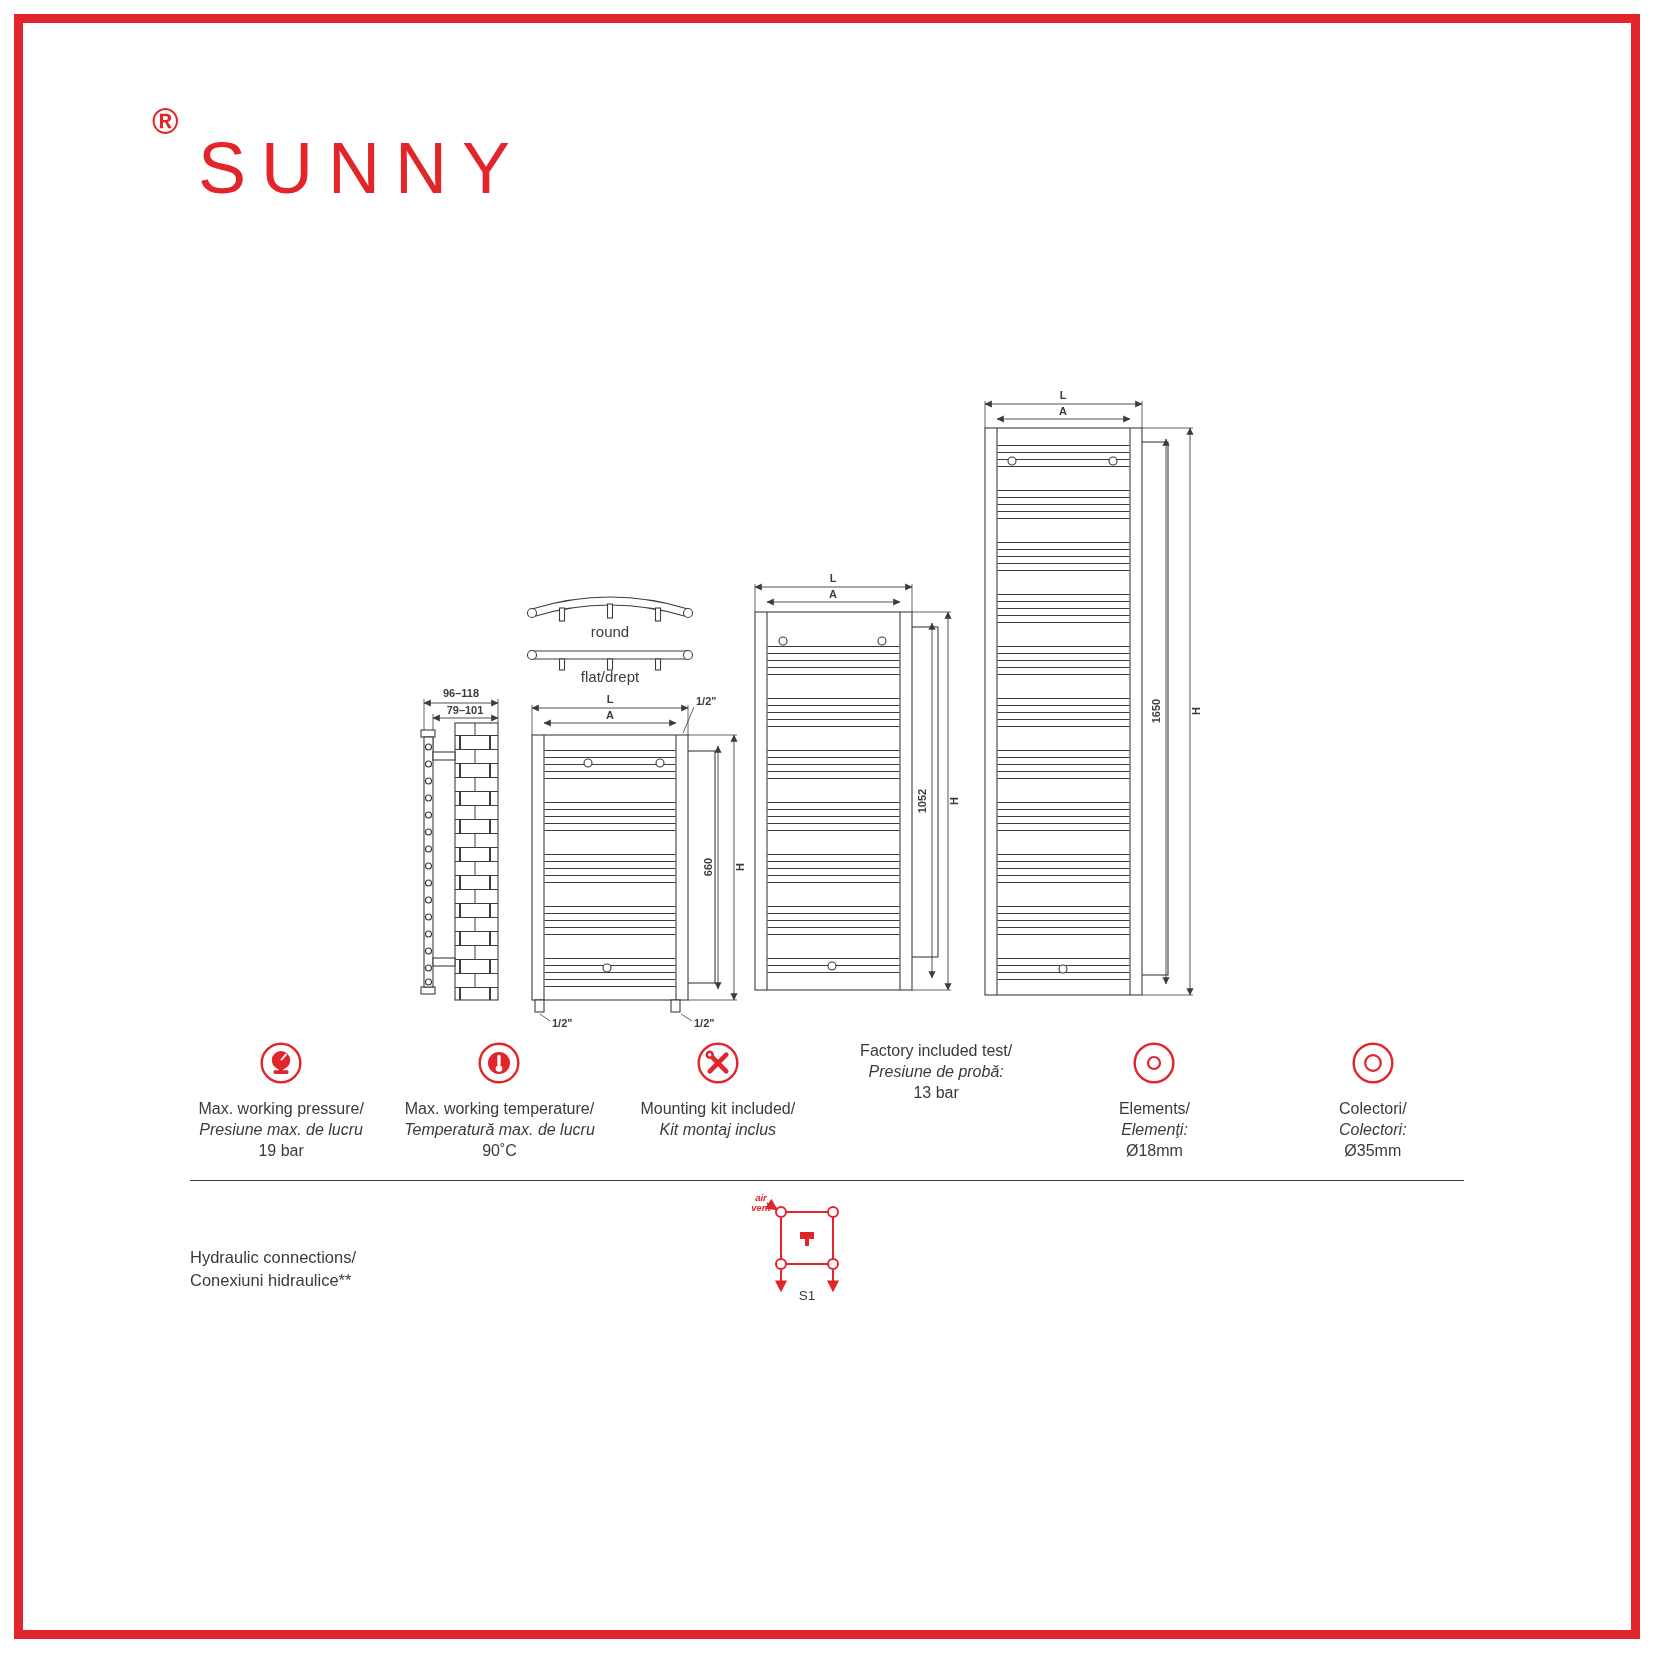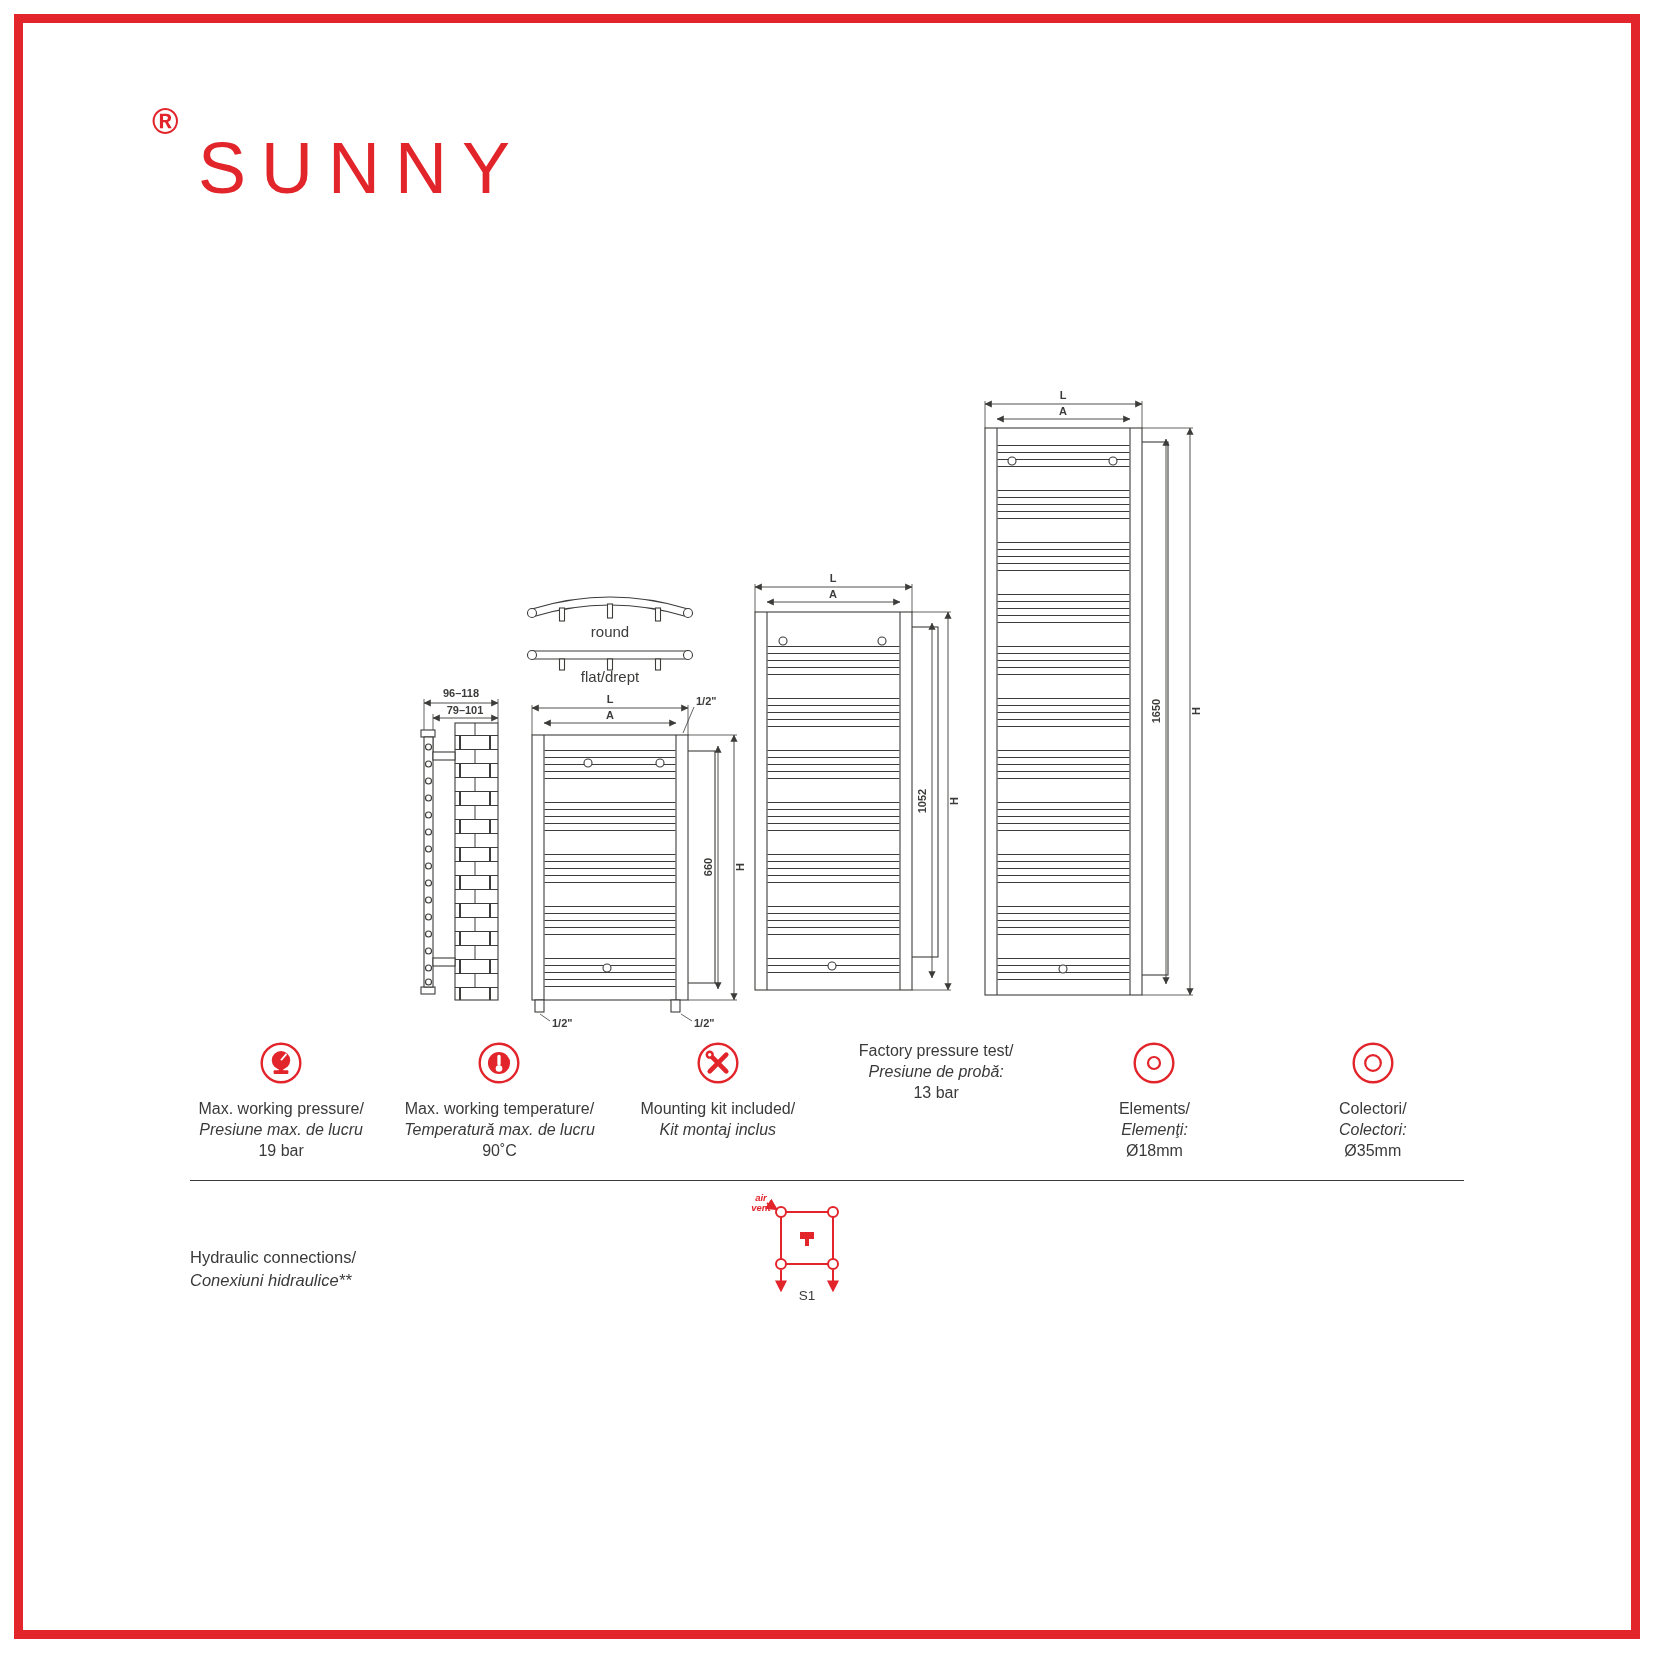--- a/index.html
+++ b/index.html
@@ -36,21 +36,21 @@
   .iring2{fill:none;stroke:var(--accent);stroke-width:2.4;}
   .ifill{fill:var(--accent);}
   .istroke{stroke:var(--accent);stroke-width:5;stroke-linecap:round;}
   text.inum{font-family:"Liberation Sans",sans-serif;font-size:15px;font-weight:bold;fill:var(--accent);}
   text.iunit{font-family:"Liberation Sans",sans-serif;font-size:9px;font-weight:bold;fill:var(--accent);}
   .spec-sub{font-style:italic;}
   
   .rule{position:absolute;left:190px;top:1180px;width:1274px;border-top:1.6px solid var(--line);}
   
   .hydraulic-label{position:absolute;left:190px;top:1246px;font-size:16.5px;line-height:23px;color:var(--text);}
-  .hydraulic-label .sub{font-style:italic;}
+  .hydraulic-label .sub{}
   svg.s1{position:absolute;left:745px;top:1186px;width:120px;height:120px;}
   .rln{fill:none;stroke:var(--accent);stroke-width:2;}
   .rnode{fill:#fff;stroke:var(--accent);stroke-width:2;}
   .rarrow{stroke:var(--accent);stroke-width:2;fill:none;marker-end:url(#rarr);}
   .rfill{fill:var(--accent);}
   text.rvent{font-family:"Liberation Sans",sans-serif;font-size:9.5px;font-weight:bold;font-style:italic;fill:var(--accent);}
   text.s1lbl{font-family:"Liberation Sans",sans-serif;font-size:13.5px;fill:var(--line);}
 </style>
 </head>
 <body>
@@ -247,21 +247,21 @@
         <circle class="ifill" cx="-9" cy="-9" r="4.5"></circle>
         <circle cx="-9" cy="-9" r="1.8" fill="#fff"></circle>
       </svg>
     </div>
     <div class="spec-title">Mounting kit included/</div>
     <div class="spec-sub">Kit montaj inclus</div>
     <div class="spec-value"></div>
   </div>
 
   <div class="spec">
-    <div class="spec-title">Factory pressure test/</div>
+    <div class="spec-title">Factory included test/</div>
     <div class="spec-sub">Presiune de probă:</div>
     <div class="spec-value">13 bar</div>
   </div>
 
   <div class="spec">
     <div class="spec-icon">
       <svg viewBox="-25 -25 50 50" width="46" height="46">
         <circle class="iring" r="21"></circle>
         <circle class="iring2" r="6.5"></circle>
       </svg>

